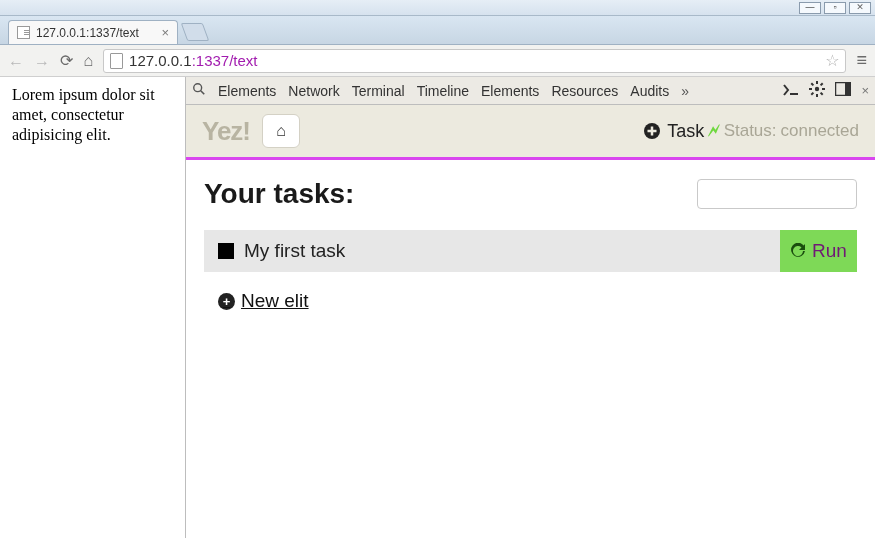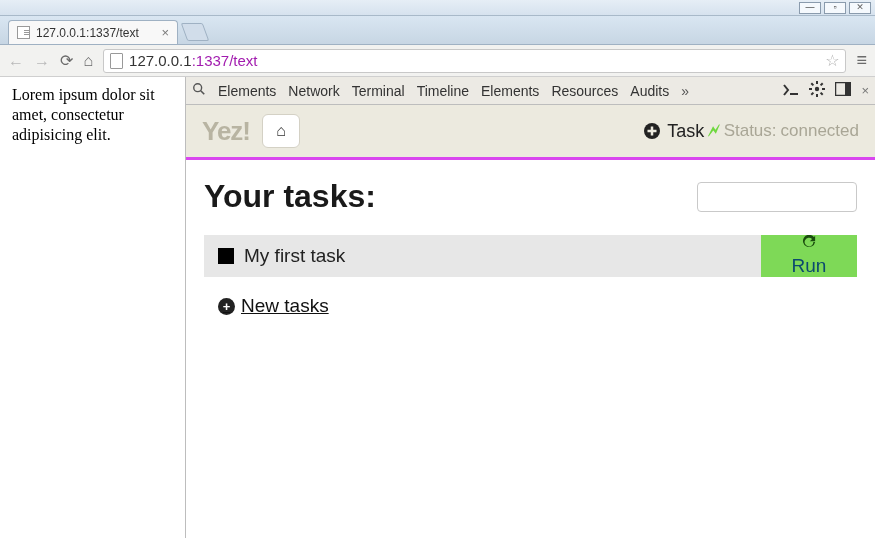--- a/index.html
+++ b/index.html
@@ -195,21 +195,21 @@
     flex: 1;
     background: #fff;
     padding: 18px 18px;
   }
   .tasks-header-row {
     display: flex;
     align-items: center;
     margin-bottom: 20px;
   }
   .tasks-heading {
-    font-size: 32px;
+    font-size: 28px;
     font-weight: bold;
     color: #1a1a1a;
   }
   .filter-input {
     margin-left: auto;
     width: 160px;
     height: 30px;
     border: 1px solid #c9c9c9;
     border-radius: 4px;
     background: #fff;
@@ -232,30 +232,29 @@
     padding: 0 14px;
     gap: 10px;
     font-size: 19px;
     color: #222;
   }
   .task-stop {
     width: 16px; height: 16px;
     background: #000;
   }
   .run-btn {
-    width: 96px;
+    width: 77px;
     background: #7ed957;
     display: flex;
     align-items: center;
     justify-content: center;
     gap: 6px;
     font-size: 19px;
-    color: #0c4a6e;
+    color: #701a75;
     cursor: pointer;
-    flex-direction: column;
   }
 
   .new-task-link {
     display: inline-flex;
     align-items: center;
     gap: 6px;
     font-size: 19px;
     color: #111;
     text-decoration: underline;
     cursor: pointer;
@@ -403,17 +402,17 @@
         <div class="run-btn">
           <svg class="icon-refresh" viewBox="0 0 16 16">
               <path d="M13.6 2.4A7 7 0 1 0 15 8h-2a5 5 0 1 1-1.5-3.5L9 7h6V1z" fill="#1a4d0e"></path>
             </svg>
           <span>Run</span>
         </div>
       </div>
 
       <a class="new-task-link">
         <span class="plus-circle">+</span>
-        <span>New tasks</span>
+        <span>New elit</span>
       </a>
     </div>
   </div>
 </div>
 
 </body></html>

